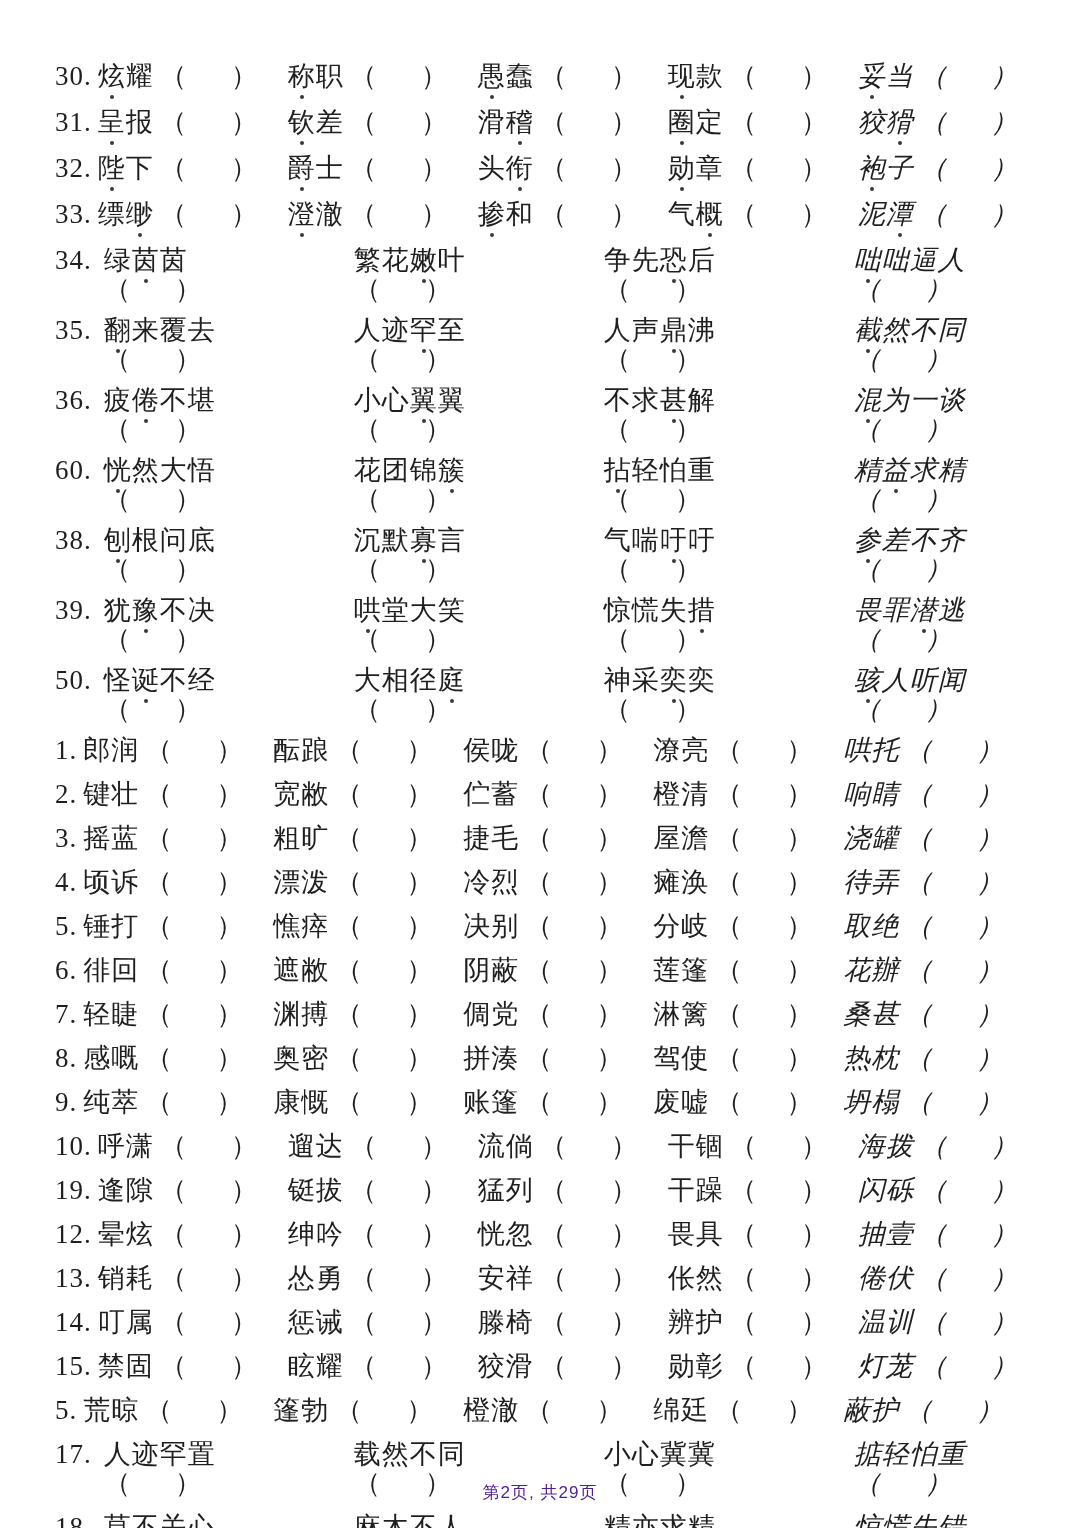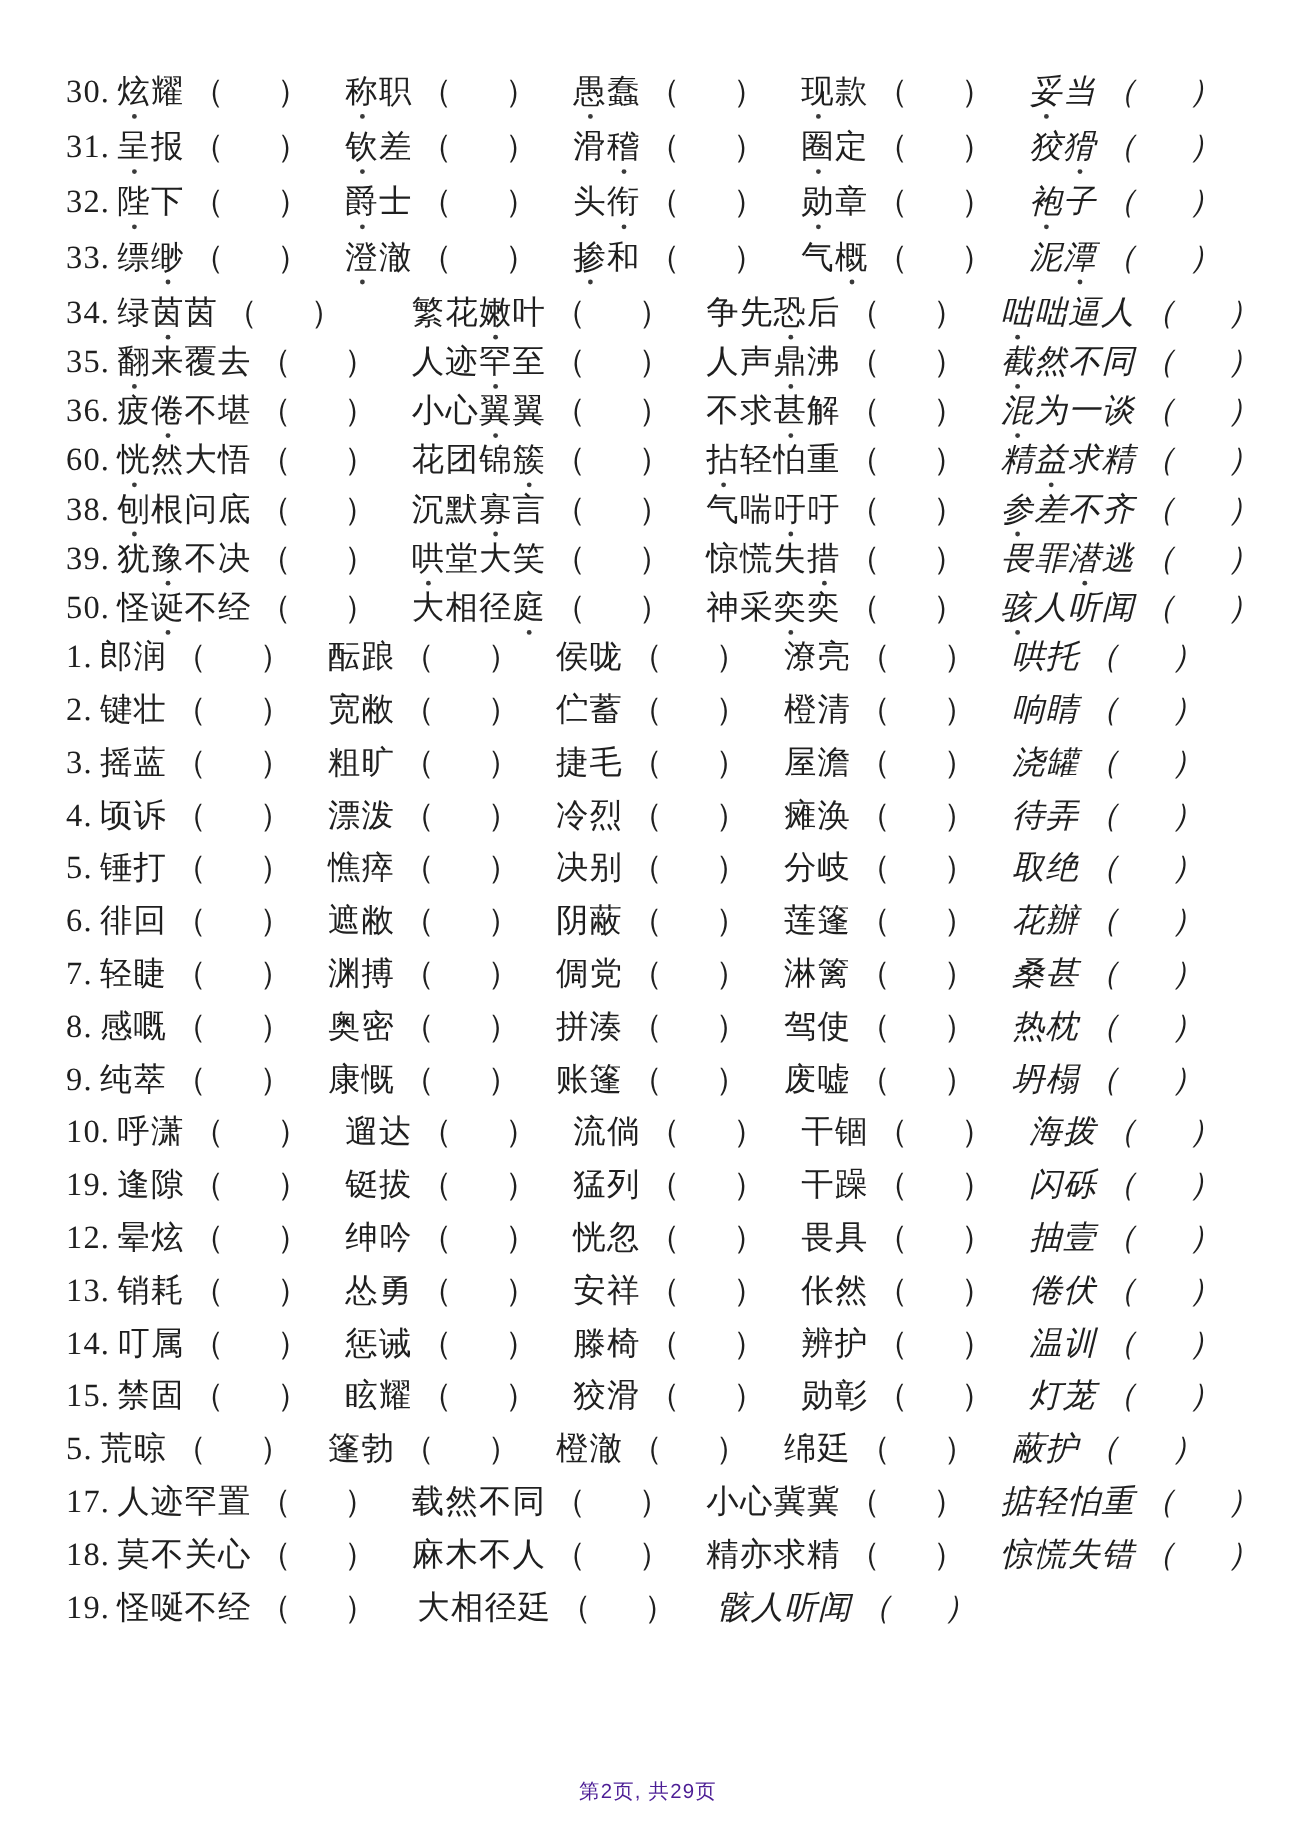--- a/index.html
+++ b/index.html
@@ -11,21 +11,21 @@
   .page{padding:62px 30px 0 55px;box-sizing:border-box;}
 
   .row{display:flex;align-items:baseline;font-size:27px;line-height:29px;white-space:nowrap;}
   .rowsA .row{margin-bottom:17px;}   
   .rowsB .row{margin-bottom:12px;text-align:center;}   
   .rowsC .row{margin-bottom:15px;}   
 
   .num{margin-right:6px;letter-spacing:1px;}
   .it{display:flex;align-items:baseline;}
   .it5{width:190px;}
-  .it4{width:250px;}
+  .it4{width:250px;flex-direction:column;}
   .it:last-child{width:auto;font-style:italic;}
 
   .word{letter-spacing:1px;}
   .ch{position:relative;display:inline-block;}
   .ch.dotted::after{
     content:"";position:absolute;left:50%;bottom:-8px;transform:translateX(-50%);
     width:4px;height:4px;border-radius:50%;background:#3a3a3a;
   }
   .paren{display:inline-flex;align-items:baseline;margin-left:6px;}
   .blank{display:inline-block;width:44px;}

